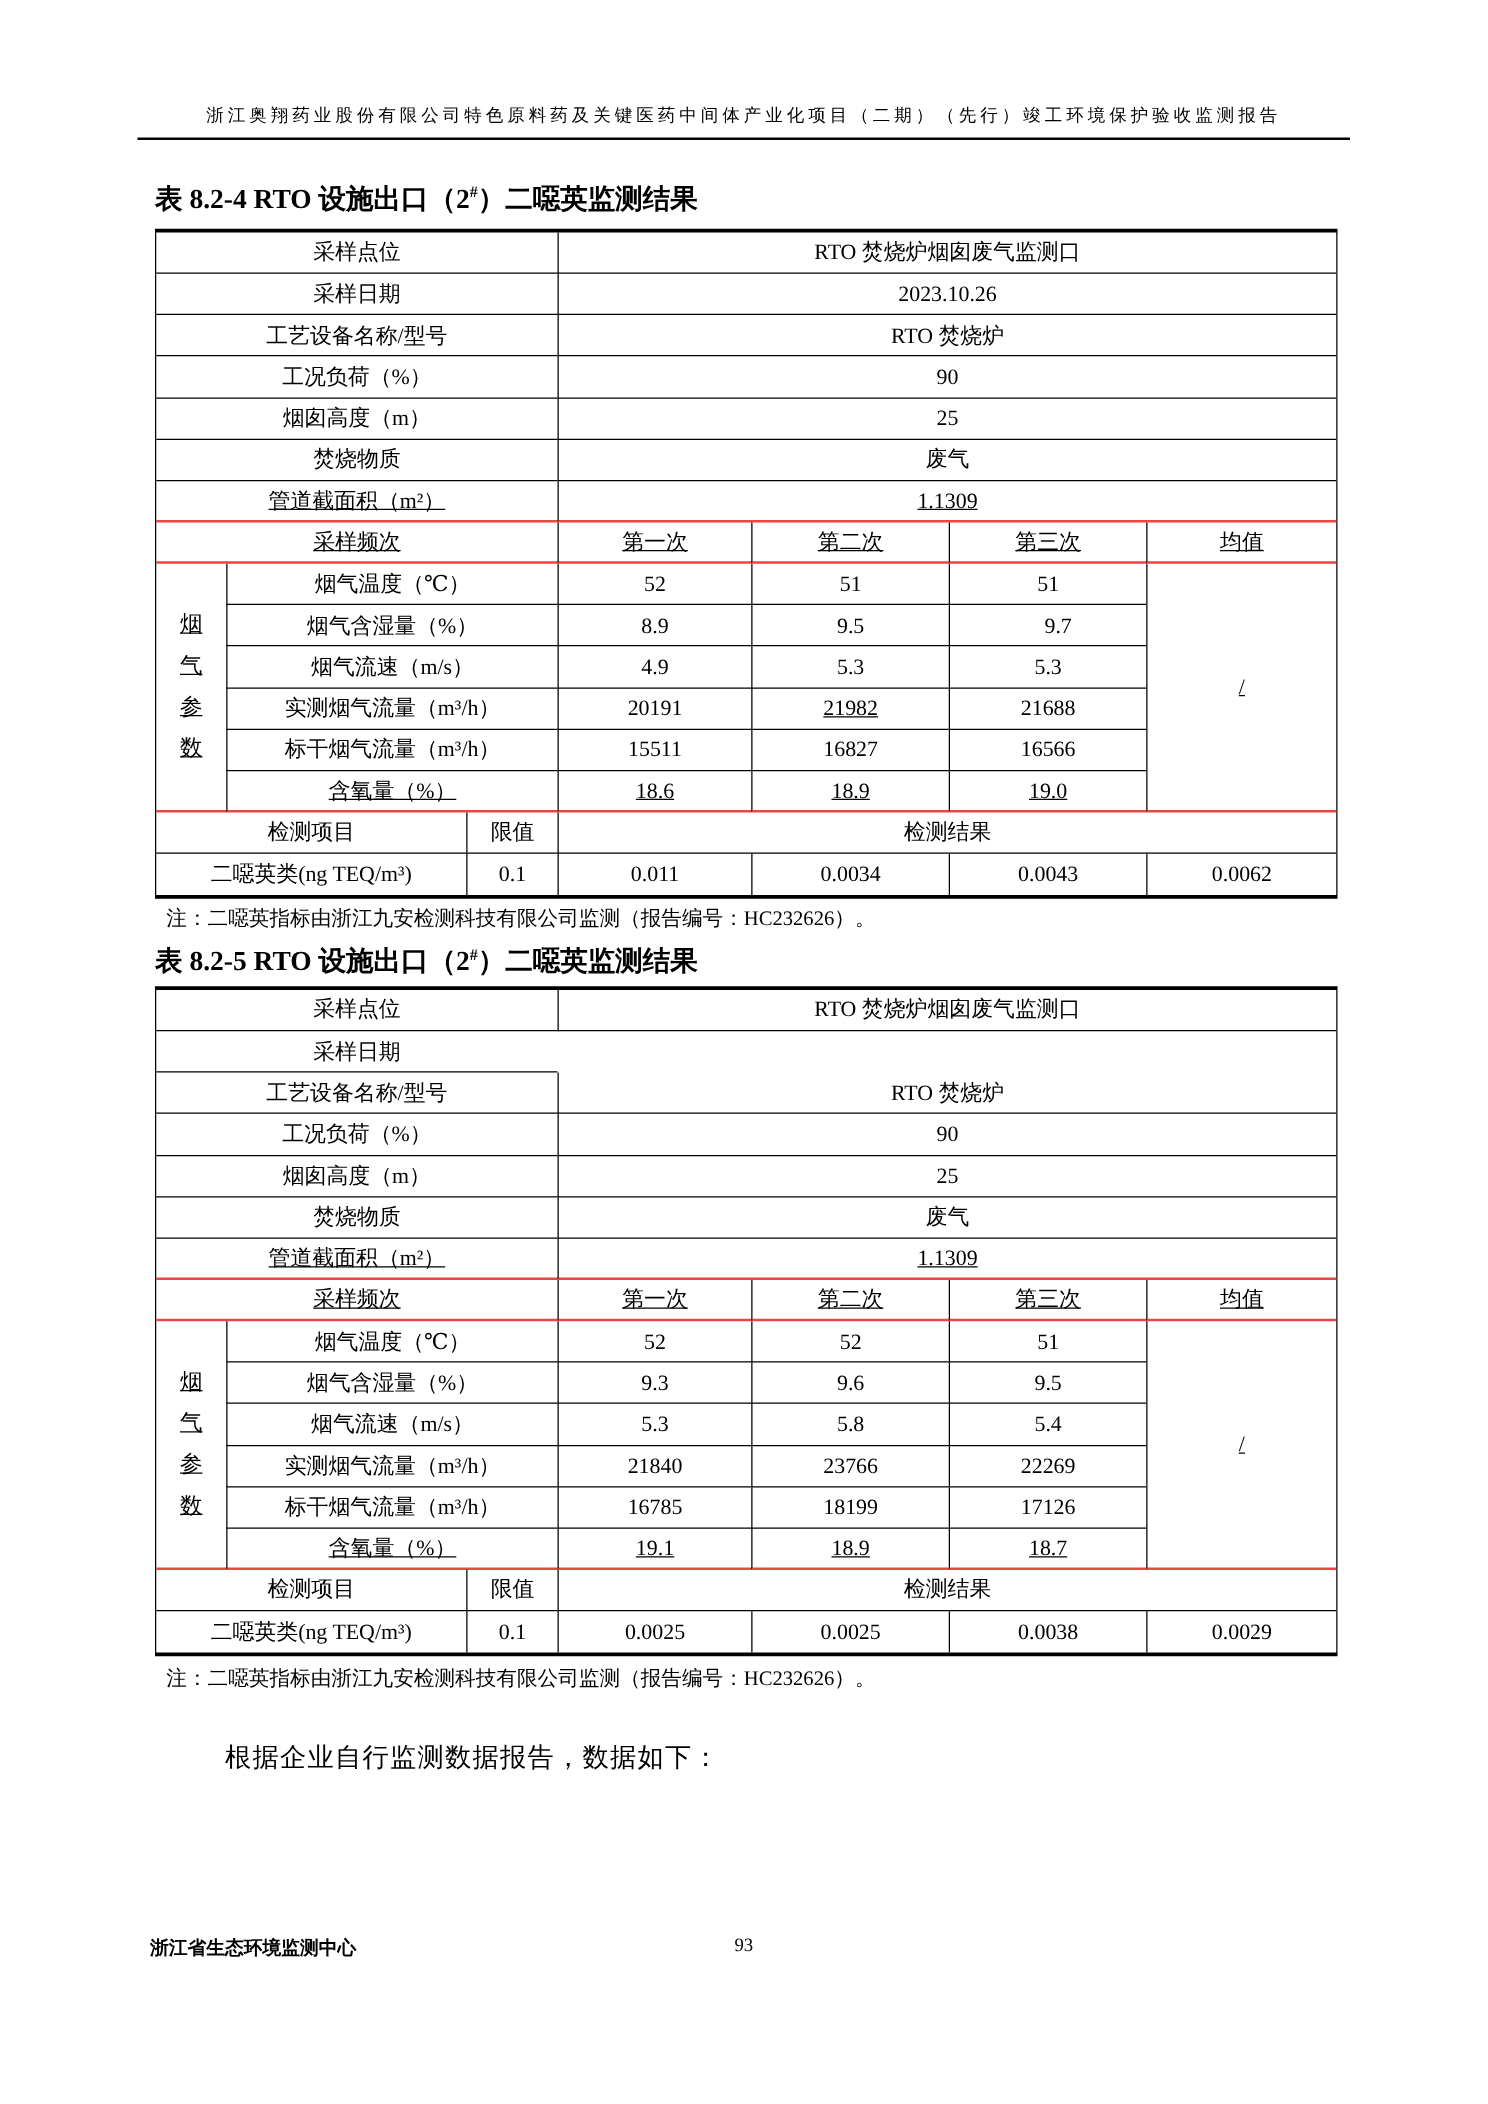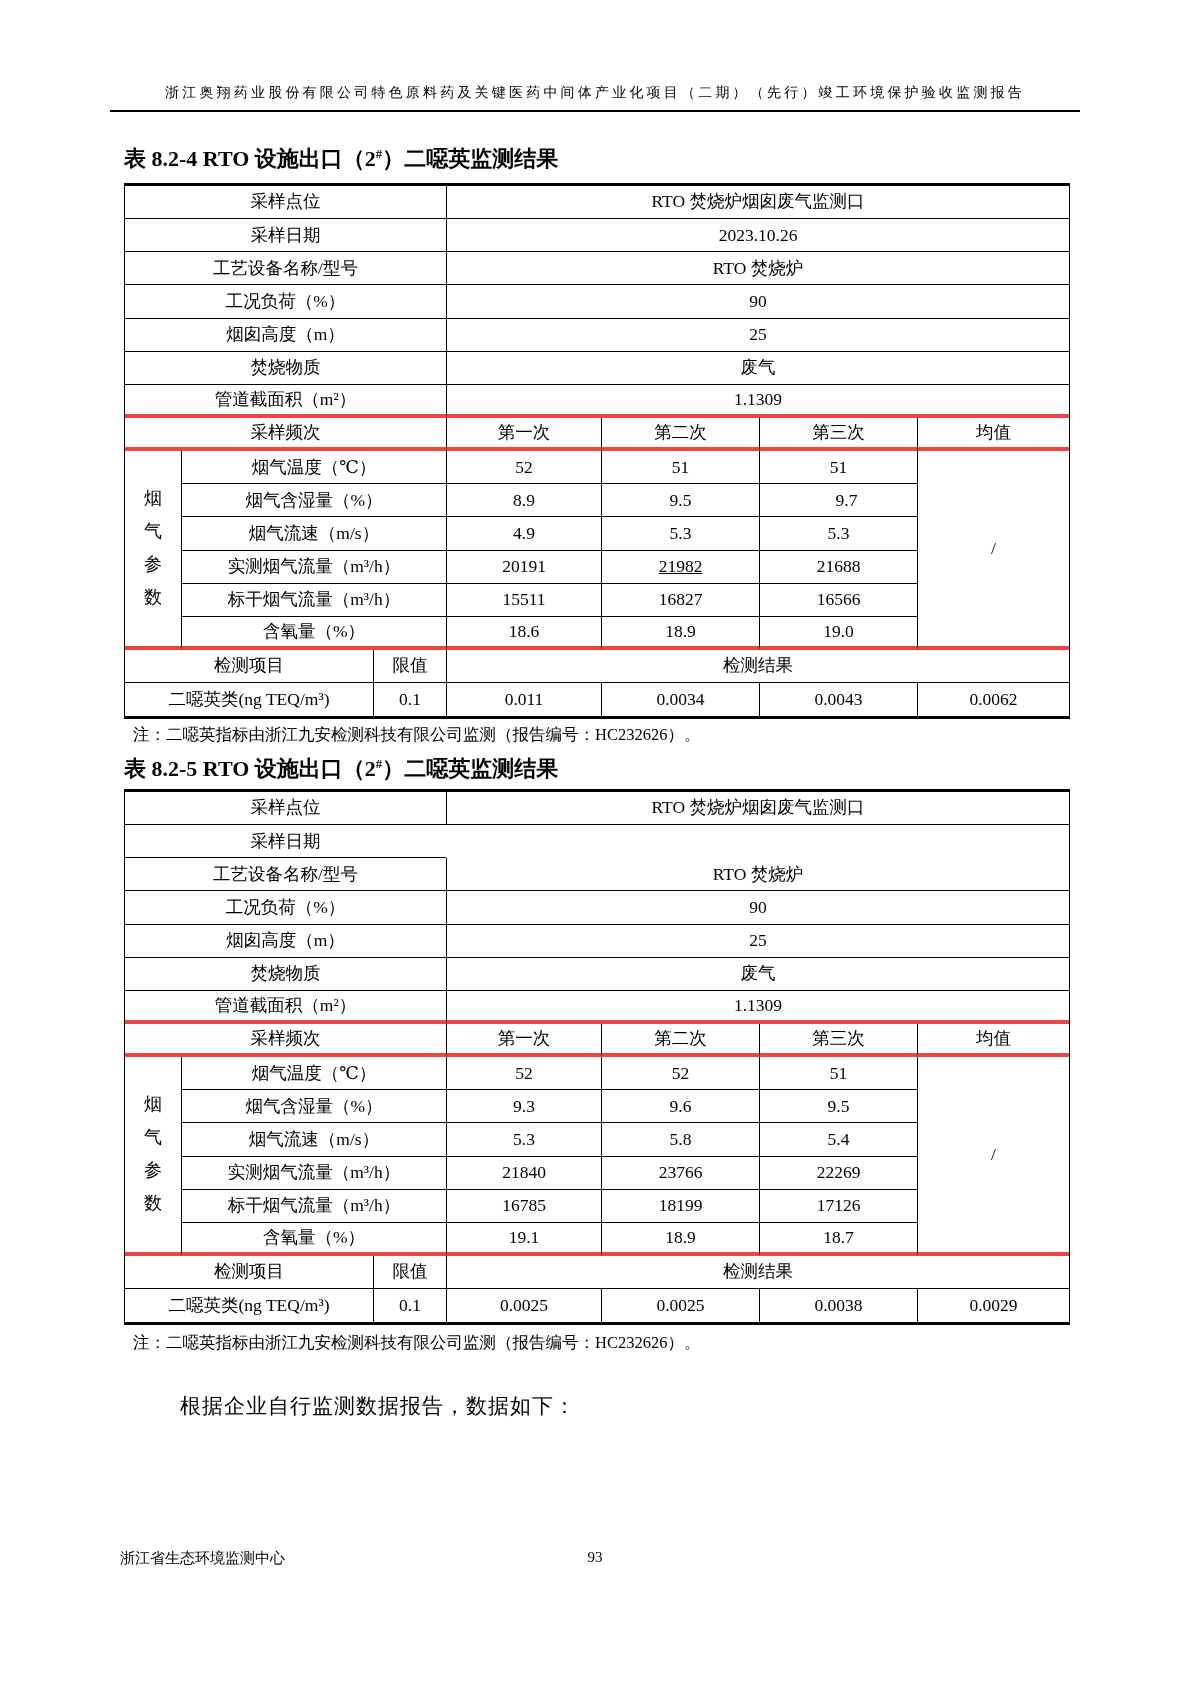--- a/index.html
+++ b/index.html
@@ -30,32 +30,32 @@
     border:1px solid #000;border-top:3px solid #000;border-bottom:3px solid #000;
     font-size:17.5px;box-sizing:content-box;
   }
   .tb1{top:183px;}
   .tb2{top:789px;}
   .cell{
     display:flex;align-items:center;justify-content:center;
     text-align:center;line-height:1.1;overflow:hidden;
   }
   .b-b{border-bottom:1px solid #000;}
-  .sep-b{border-bottom:4px solid #ef4444;}
+  .sep-b{border-bottom:2px solid #ef4444;text-decoration:underline;}
   .b-l{border-left:1px solid #000;}
   .group{flex-direction:column;gap:13px;font-size:18px;}
   
   .note{position:absolute;left:133px;width:920px;font-size:16.5px;white-space:nowrap;}
   .n1{top:724px;}
   .n2{top:1332px;}
   
   .paragraph{position:absolute;left:180px;top:1392px;font-size:21px;letter-spacing:1px;}
   
   .footer{position:absolute;top:1549px;left:0;width:1190px;height:24px;font-size:15px;}
-  .footer-org{position:absolute;left:120px;top:0;}
+  .footer-org{position:absolute;left:120px;top:0;font-weight:bold;}
   .footer-page{position:absolute;left:0;top:0;width:100%;text-align:center;}
 </style>
 </head>
 <body>
 
 <div class="page">
 
   <div class="doc-header">
     <span>浙江奥翔药业股份有限公司特色原料药及关键医药中间体产业化项目（二期）（先行）竣工环境保护验收监测报告</span>
   </div>

